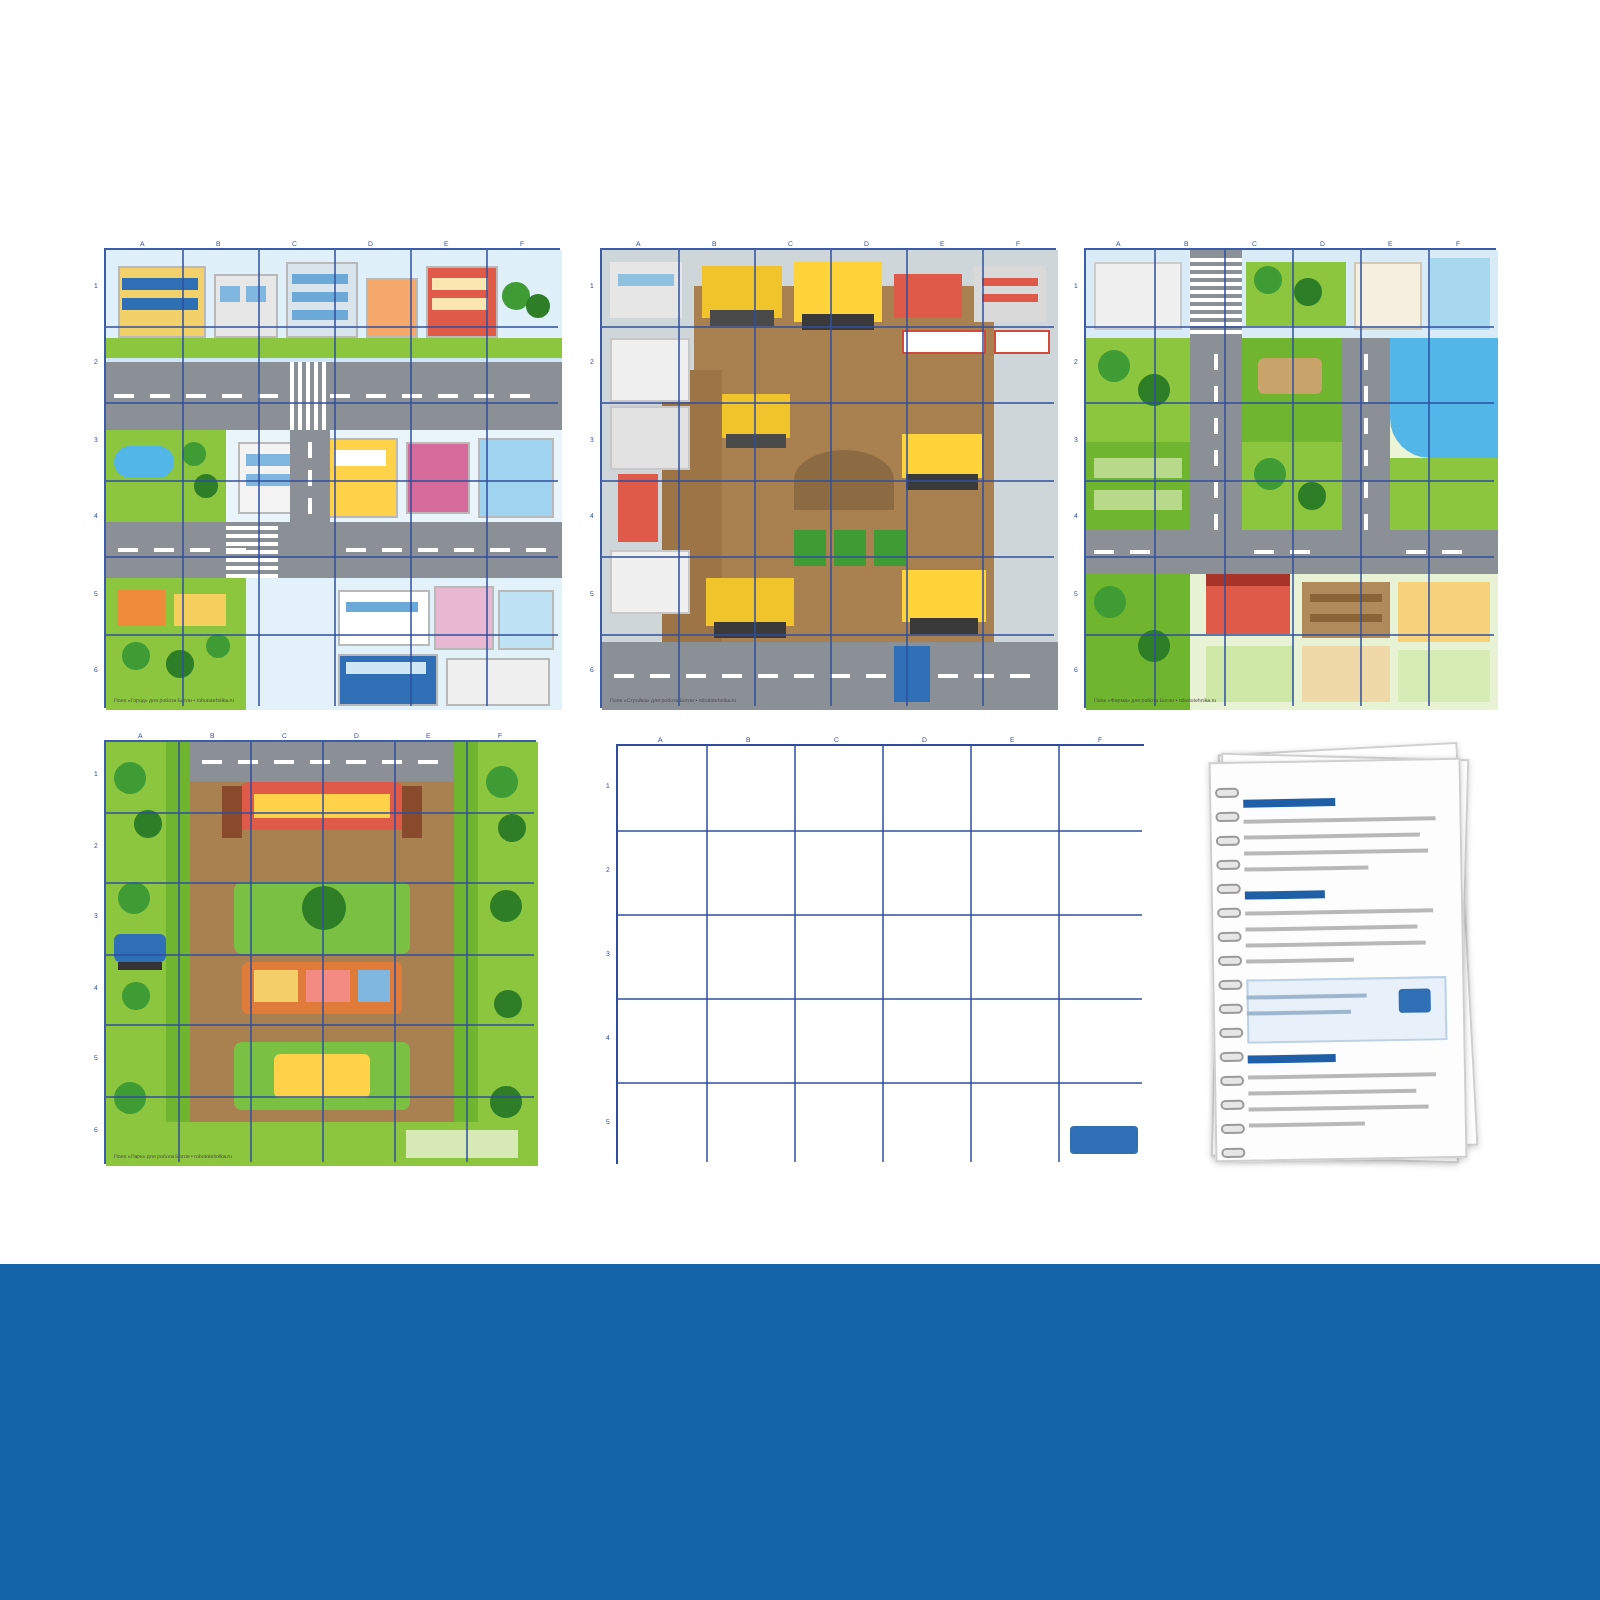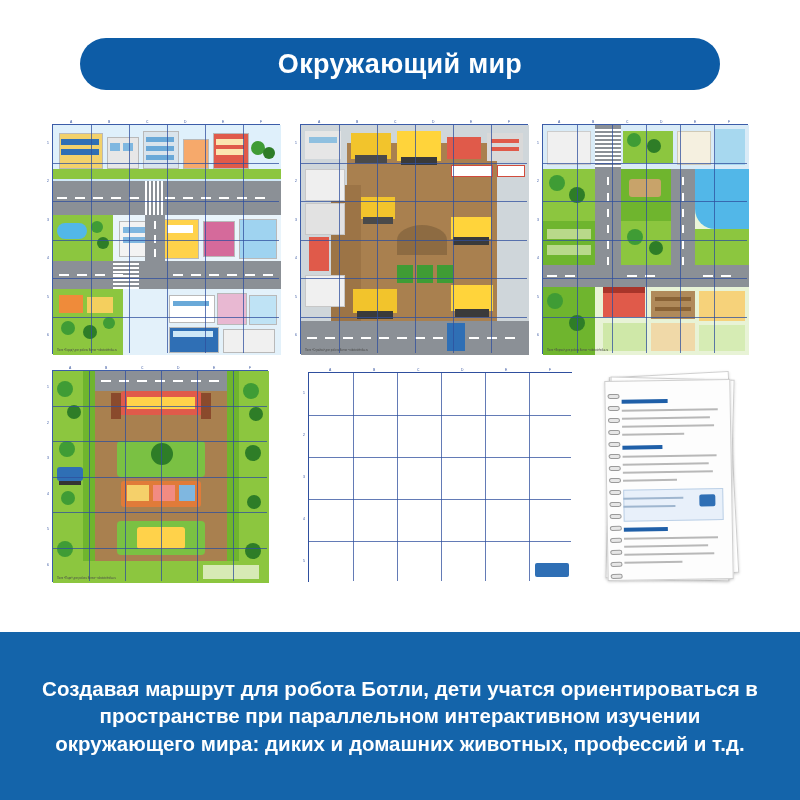--- a/index.html
+++ b/index.html
@@ -195,23 +195,20 @@
     line-height: 1.32;
   }
 </style>
 </head>
 <body>
 
 <div class="page">
 
   <div class="white-panel"></div>
 
-  <div class="title-bar">
-    <span class="title-text">Окружающий мир</span>
-  </div>
 
   <div class="mat" id="mat-city" style="left:52px; top:124px; width:228px; height:230px;">
 
     <div class="blk" style="left:0;top:0;width:228px;height:230px;background:#cfe8f7;"></div>
 
     <div class="blk" style="left:0;top:0;width:228px;height:54px;background:#dff0fb;"></div>
     <div class="grass" style="left:0;top:44px;width:228px;height:10px;"></div>
 
     <div class="bld" style="left:6px;top:8px;width:42px;height:34px;background:#f2d16b;"></div>
     <div class="bld" style="left:8px;top:14px;width:38px;height:6px;background:#2f6fb5;border:none;"></div>
@@ -691,17 +688,14 @@
           <i style="top:120px;"></i>
           <i style="top:132px;"></i>
         <i style="top:144px;"></i>
           <i style="top:156px;"></i>
           <i style="top:168px;"></i>
         <i style="top:180px;"></i>
       </div>
     </div>
   </div>
 
-  <div class="footer">
-    <div class="footer-text">Создавая маршрут для робота Ботли, дети учатся ориентироваться в пространстве при параллельном интерактивном изучении окружающего мира: диких и домашних животных, профессий и т.д.</div>
-  </div>
 
 </div>
 
 </body></html>

